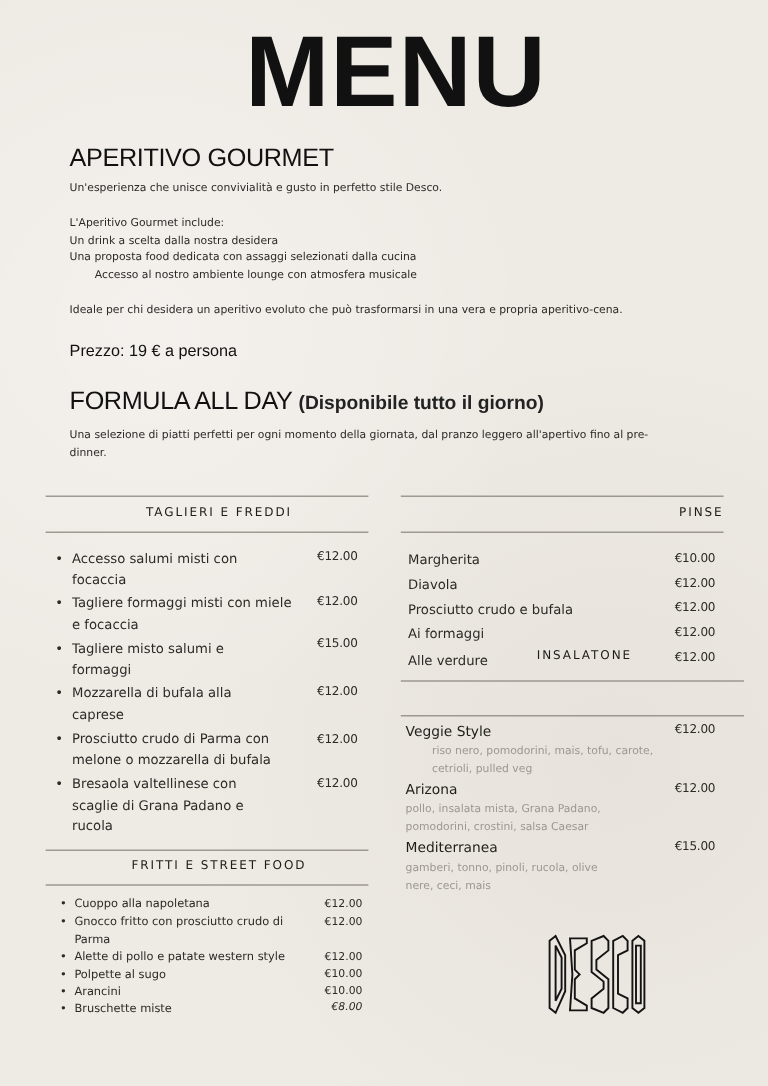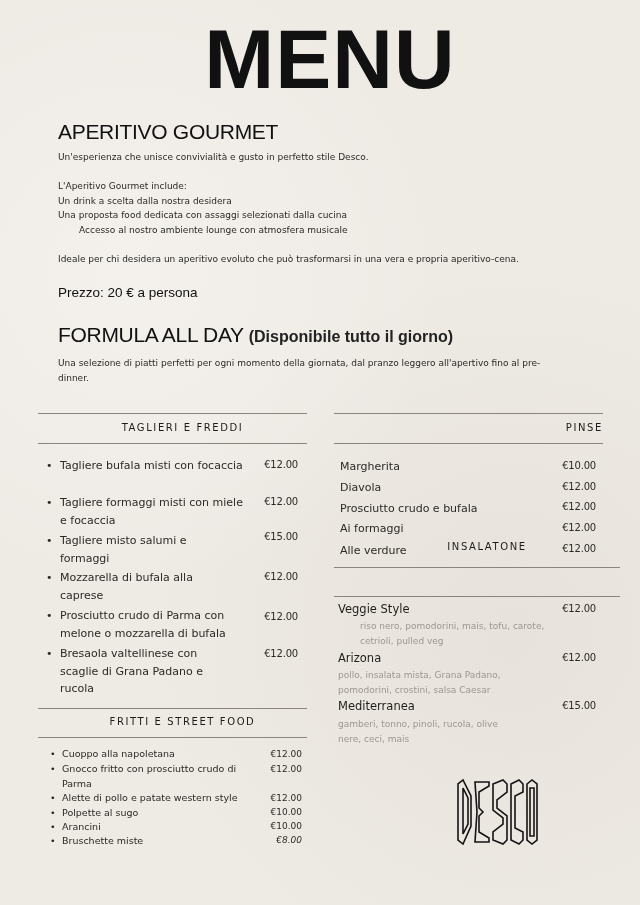--- a/index.html
+++ b/index.html
@@ -65,39 +65,39 @@
 <h1 class="abs menu-title">MENU</h1>
 
 <section>
   <div class="abs h2" style="left:38px; top:120px;">APERITIVO GOURMET</div>
   <div class="abs para" style="left:38px; top:150px;">Un'esperienza che unisce convivialità e gusto in perfetto stile Desco.</div>
   <div class="abs para" style="left:38px; top:179px;">L'Aperitivo Gourmet include:</div>
   <div class="abs para" style="left:38px; top:193.5px;">Un drink a scelta dalla nostra desidera</div>
   <div class="abs para" style="left:38px; top:208px;">Una proposta food dedicata con assaggi selezionati dalla cucina</div>
   <div class="abs para" style="left:38px; top:222.5px;margin-left:21px;">Accesso al nostro ambiente lounge con atmosfera musicale</div>
   <div class="abs para" style="left:38px; top:252px;">Ideale per chi desidera un aperitivo evoluto che può trasformarsi in una vera e propria aperitivo-cena.</div>
-  <div class="abs price-line" style="left:38px; top:285px;">Prezzo: 20 € a persona</div>
+  <div class="abs price-line" style="left:38px; top:285px;">Prezzo: 19 € a persona</div>
 </section>
 
 <section>
   <div class="abs h2" style="left:38px; top:323px;">
     <span>FORMULA ALL DAY</span><span class="sub">(Disponibile tutto il giorno)</span>
   </div>
   <div class="abs para" style="left:38px; top:356px;">Una selezione di piatti perfetti per ogni momento della giornata, dal pranzo leggero all'apertivo fino al pre-</div>
   <div class="abs para" style="left:38px; top:371px;">dinner.</div>
 </section>
 
 <section>
   <div class="abs rule" style="left:38px; top:413px; width:269px;"></div>
   <div class="abs sec-title" style="left:38px; top:422px; width:269px;">TAGLIERI E FREDDI</div>
   <div class="abs rule" style="left:38px; top:443px; width:269px;"></div>
 
   <div class="item" style="left:46px; top:457px; width:200px;">
     <span class="bullet">•</span>
-    <span class="name">Tagliere bufala misti con focaccia</span>
+    <span class="name">Accesso salumi misti con focaccia</span>
   </div>
   <div class="price" style="left:250px; top:459px; width:48px;">€12.00</div>
 
   <div class="item" style="left:46px; top:494px; width:200px;">
     <span class="bullet">•</span>
     <span class="name">Tagliere formaggi misti con miele e focaccia</span>
   </div>
   <div class="price" style="left:250px; top:496px; width:48px;">€12.00</div>
 
   <div class="item" style="left:46px; top:532px; width:160px;">

